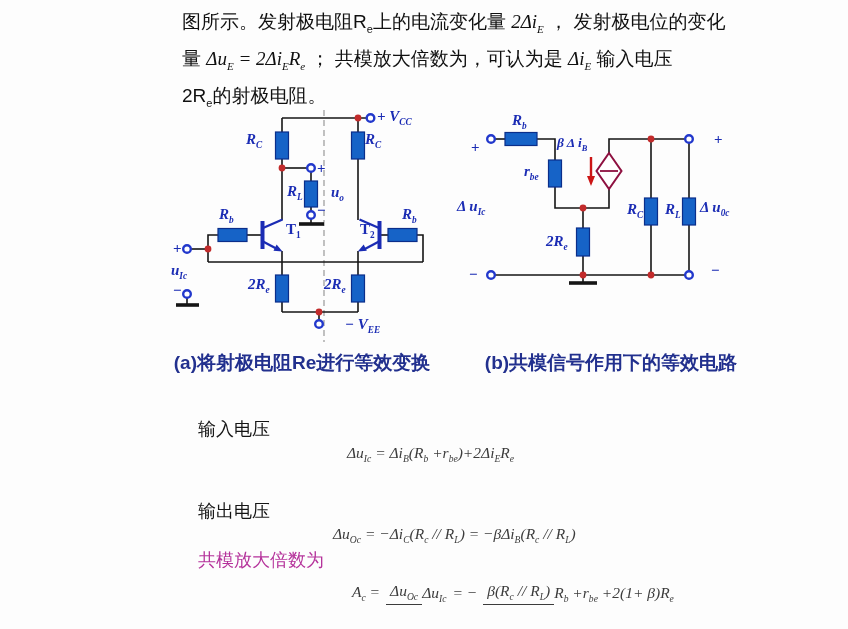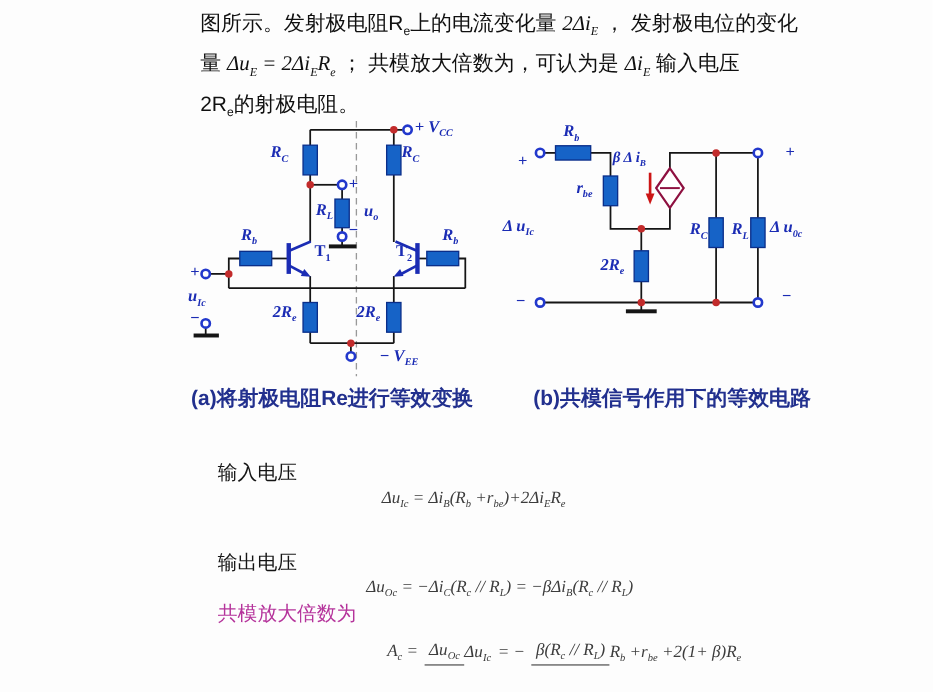--- a/index.html
+++ b/index.html
@@ -16,21 +16,21 @@
   .lbl sub{font-size:0.62em;}
   .lbl.up{font-style:normal;}
   .sign{position:absolute;font-family:"Liberation Serif", serif;font-weight:bold;
         color:var(--label);font-size:15px;line-height:1;}
   .lbl.sm{font-size:13.5px;}
   
   .caption{position:absolute;font-weight:bold;font-size:19px;color:var(--navy);
            text-align:center;white-space:nowrap;line-height:1.2;}
   
   .seclabel{position:absolute;font-size:18px;color:#151515;white-space:nowrap;line-height:1.2;}
-  .seclabel.gain{color:var(--magenta);font-family:Liberation Mono, monospace;}
+  .seclabel.gain{color:var(--magenta);}
   .math{position:absolute;font-family:"Liberation Serif", serif;font-style:italic;
         color:var(--formula);font-size:15.5px;white-space:nowrap;line-height:31px;}
   .math sub{font-size:0.62em;}
   .fracrow{display:flex;align-items:center;gap:6px;line-height:1.25;}
   .frac{display:inline-flex;align-items:center;}
   .frac .num{border-bottom:1.4px solid var(--formula);padding:0 4px 1px;}
   .frac .den{padding-top:1px;}
   
   svg{position:absolute;overflow:visible;}
   .wire line,.wire polyline{stroke:var(--wire);stroke-width:1.6;fill:none;}

